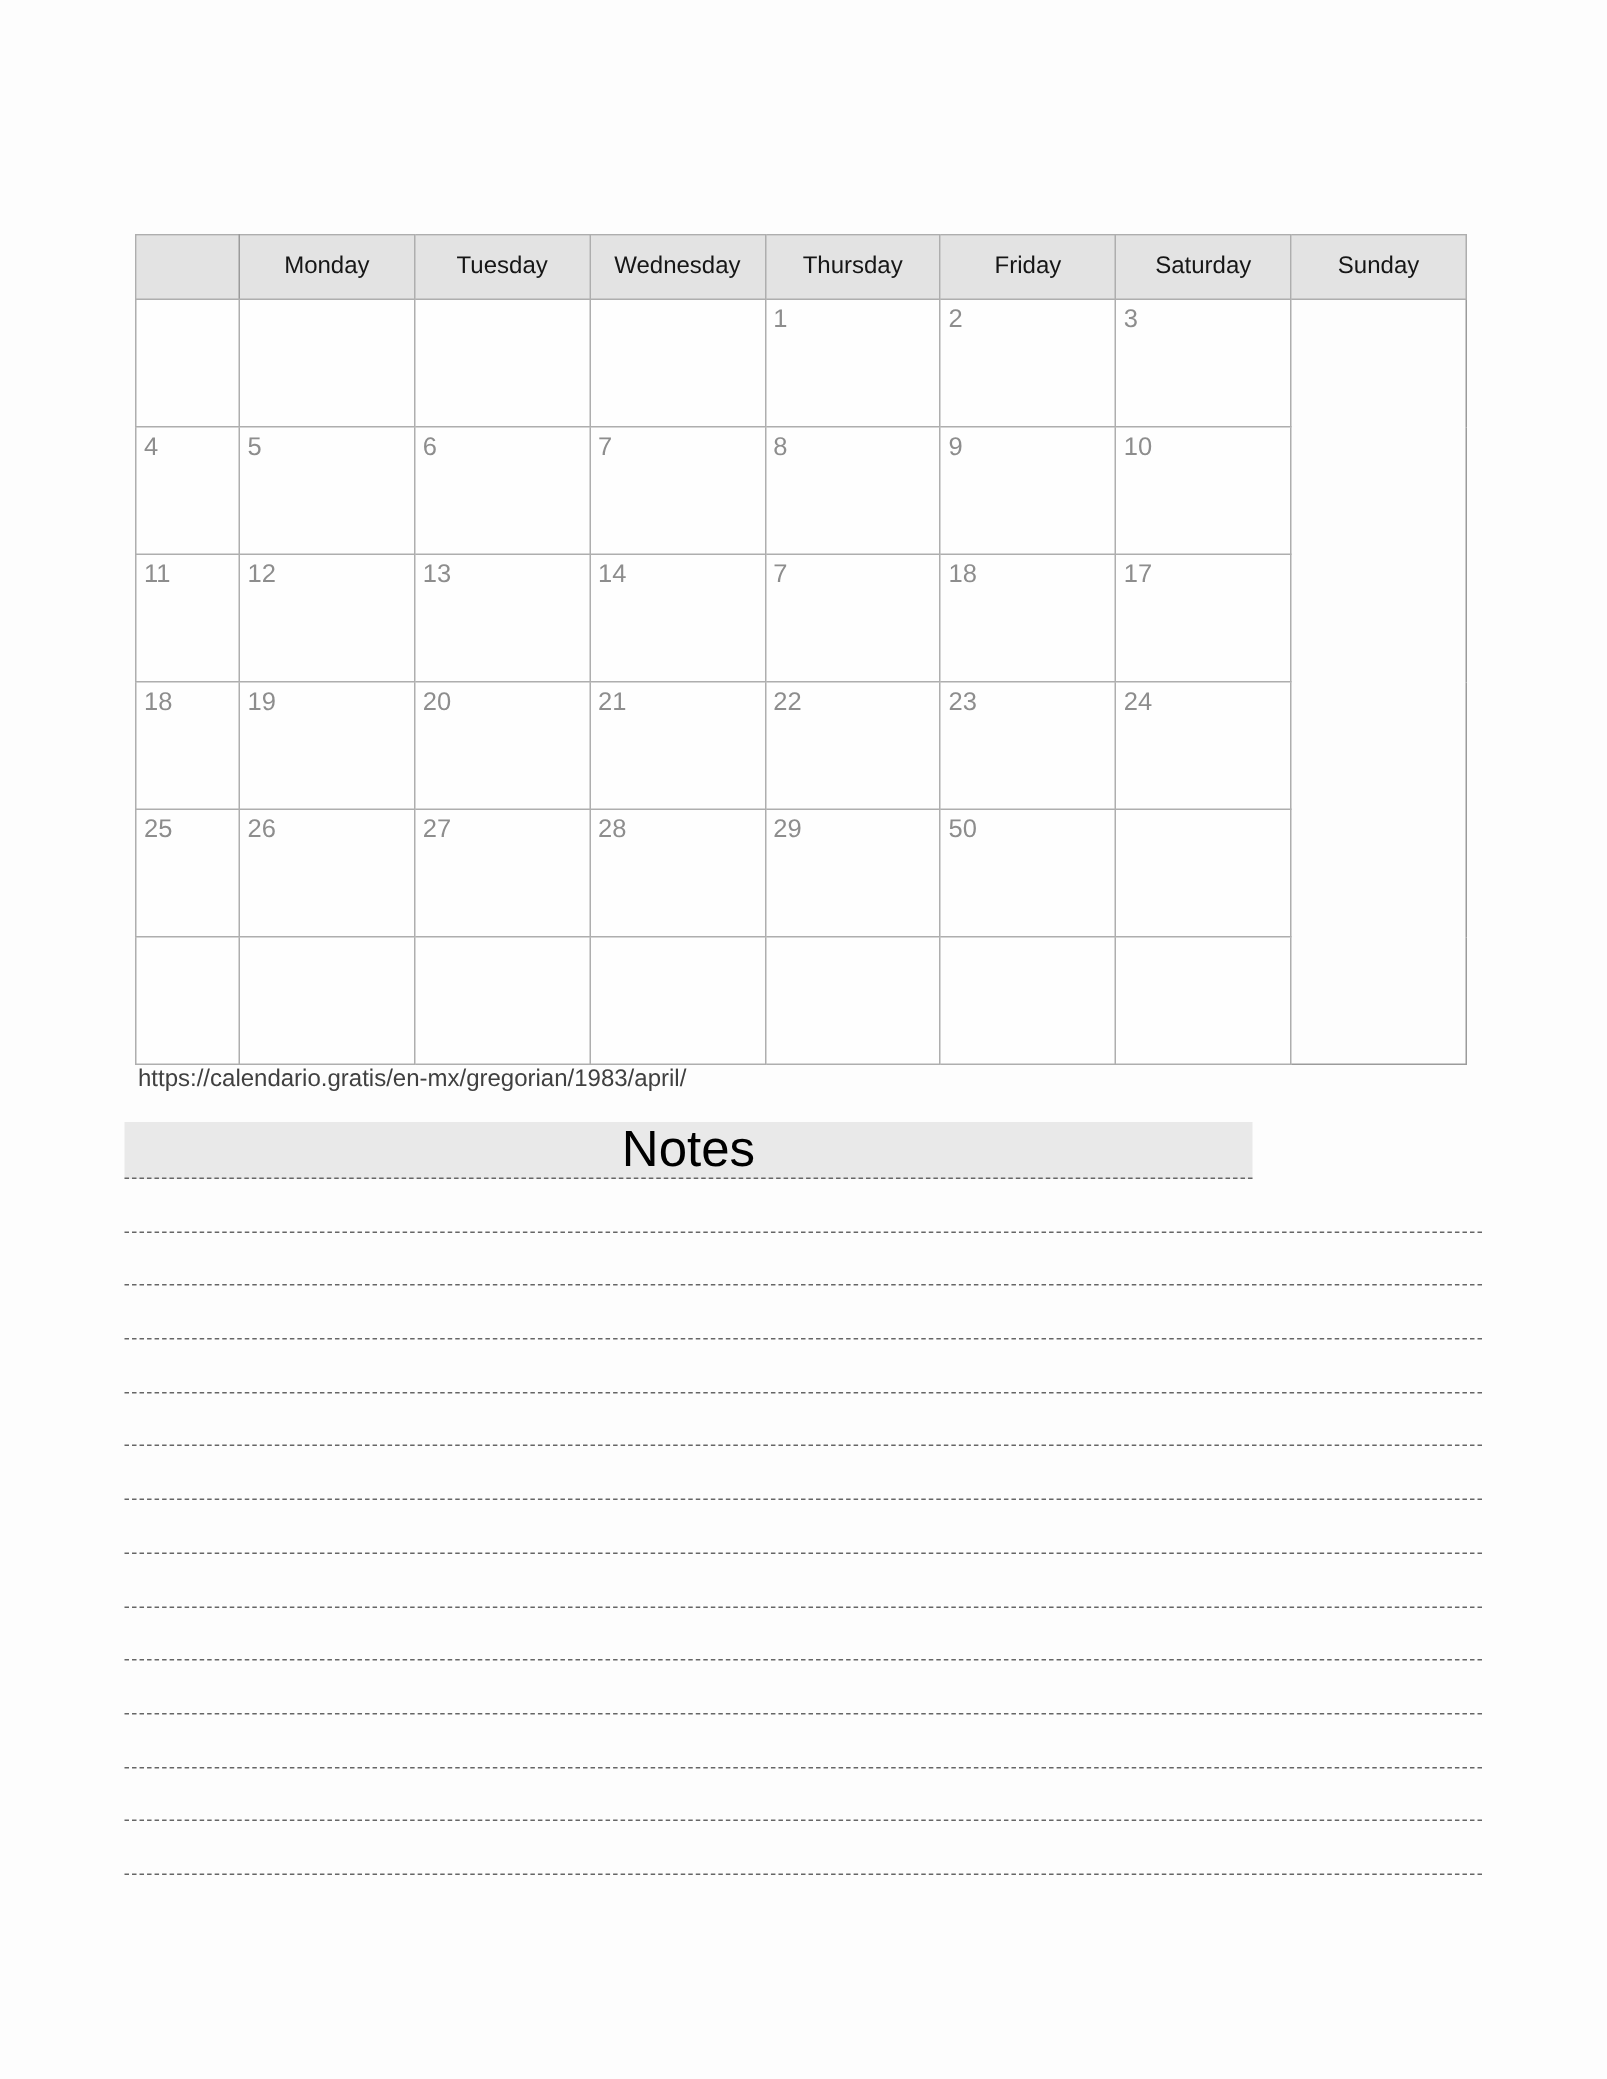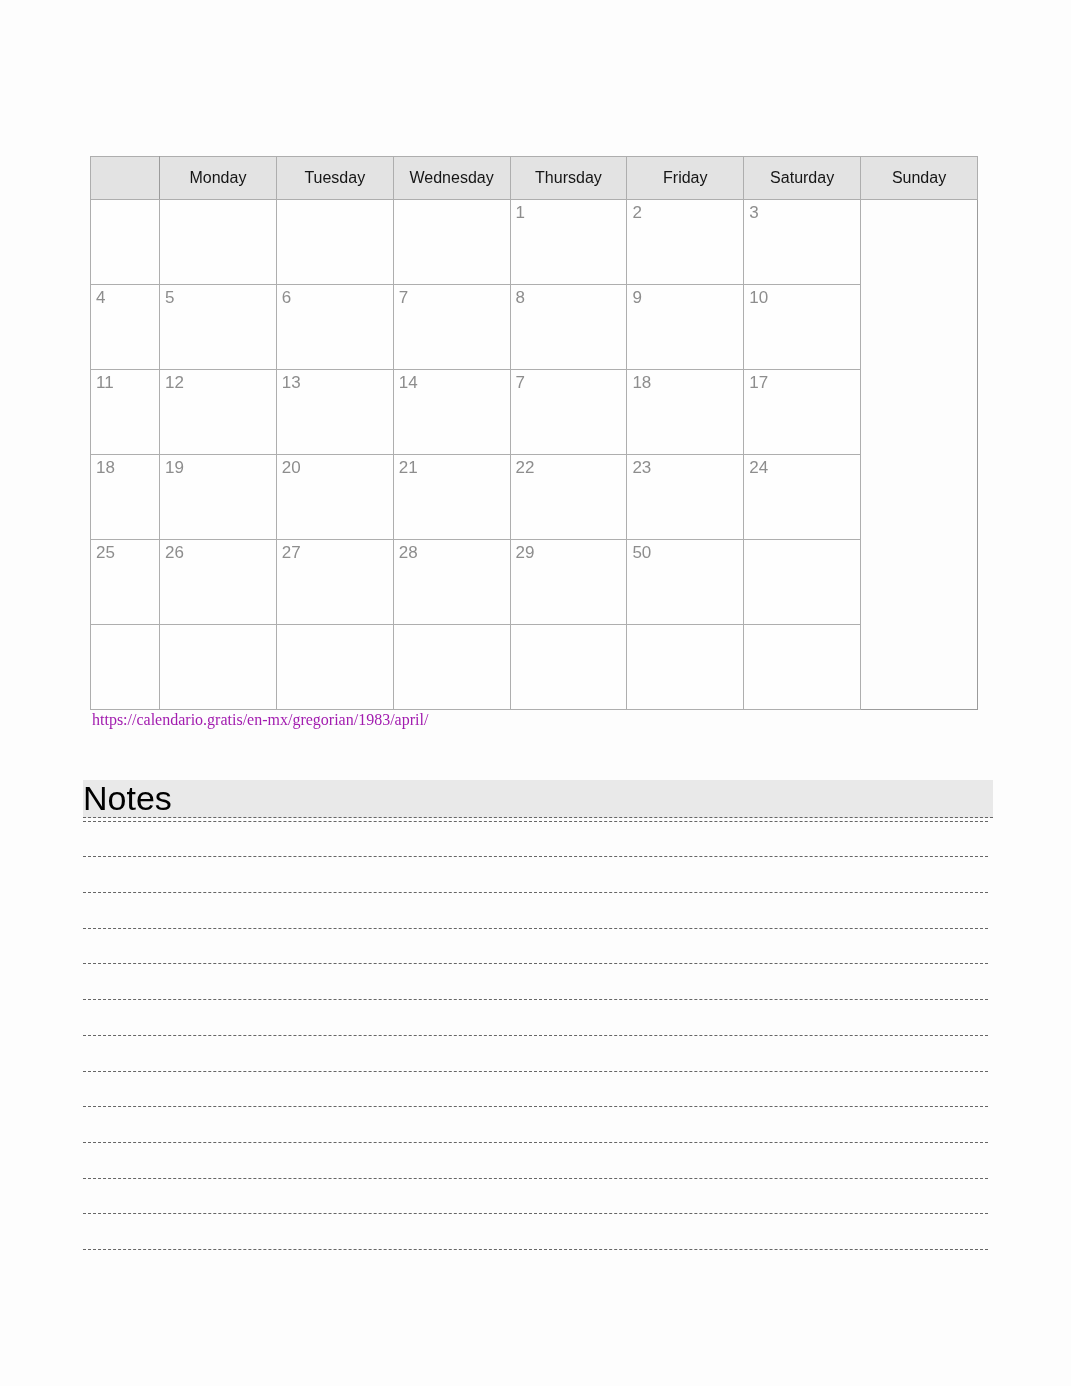--- a/index.html
+++ b/index.html
@@ -55,29 +55,28 @@
     vertical-align:top;text-align:left;
     padding:0;
   }
   table.calendar tbody td .daynum{
     display:inline-block;
     padding:3px 0 0 5px;
     font-size:17px;color:var(--daynum);
   }
   .url{
     position:absolute;top:710px;left:92px;
-    font-size:16px;line-height:20px;color:#a21caf;
+    font-size:16px;line-height:20px;color:#404040;
     white-space:nowrap;
-    font-family:Liberation Serif, serif;
   }
   .notes-header{
-    position:absolute;top:780px;left:83px;width:910px;height:37px;
+    position:absolute;top:748px;left:83px;width:752px;height:37px;
     background:var(--notes-bg);
     border-bottom:1px dashed var(--line-color);
-    text-align:left;
+    text-align:center;
     box-sizing:content-box;
   }
   .notes-header .notes-title{
     font-size:34px;line-height:37px;color:#000;
   }
   .notes-lines{
     position:absolute;top:786px;left:83px;width:905px;
   }
   .note-line{
     height:35.7px;

